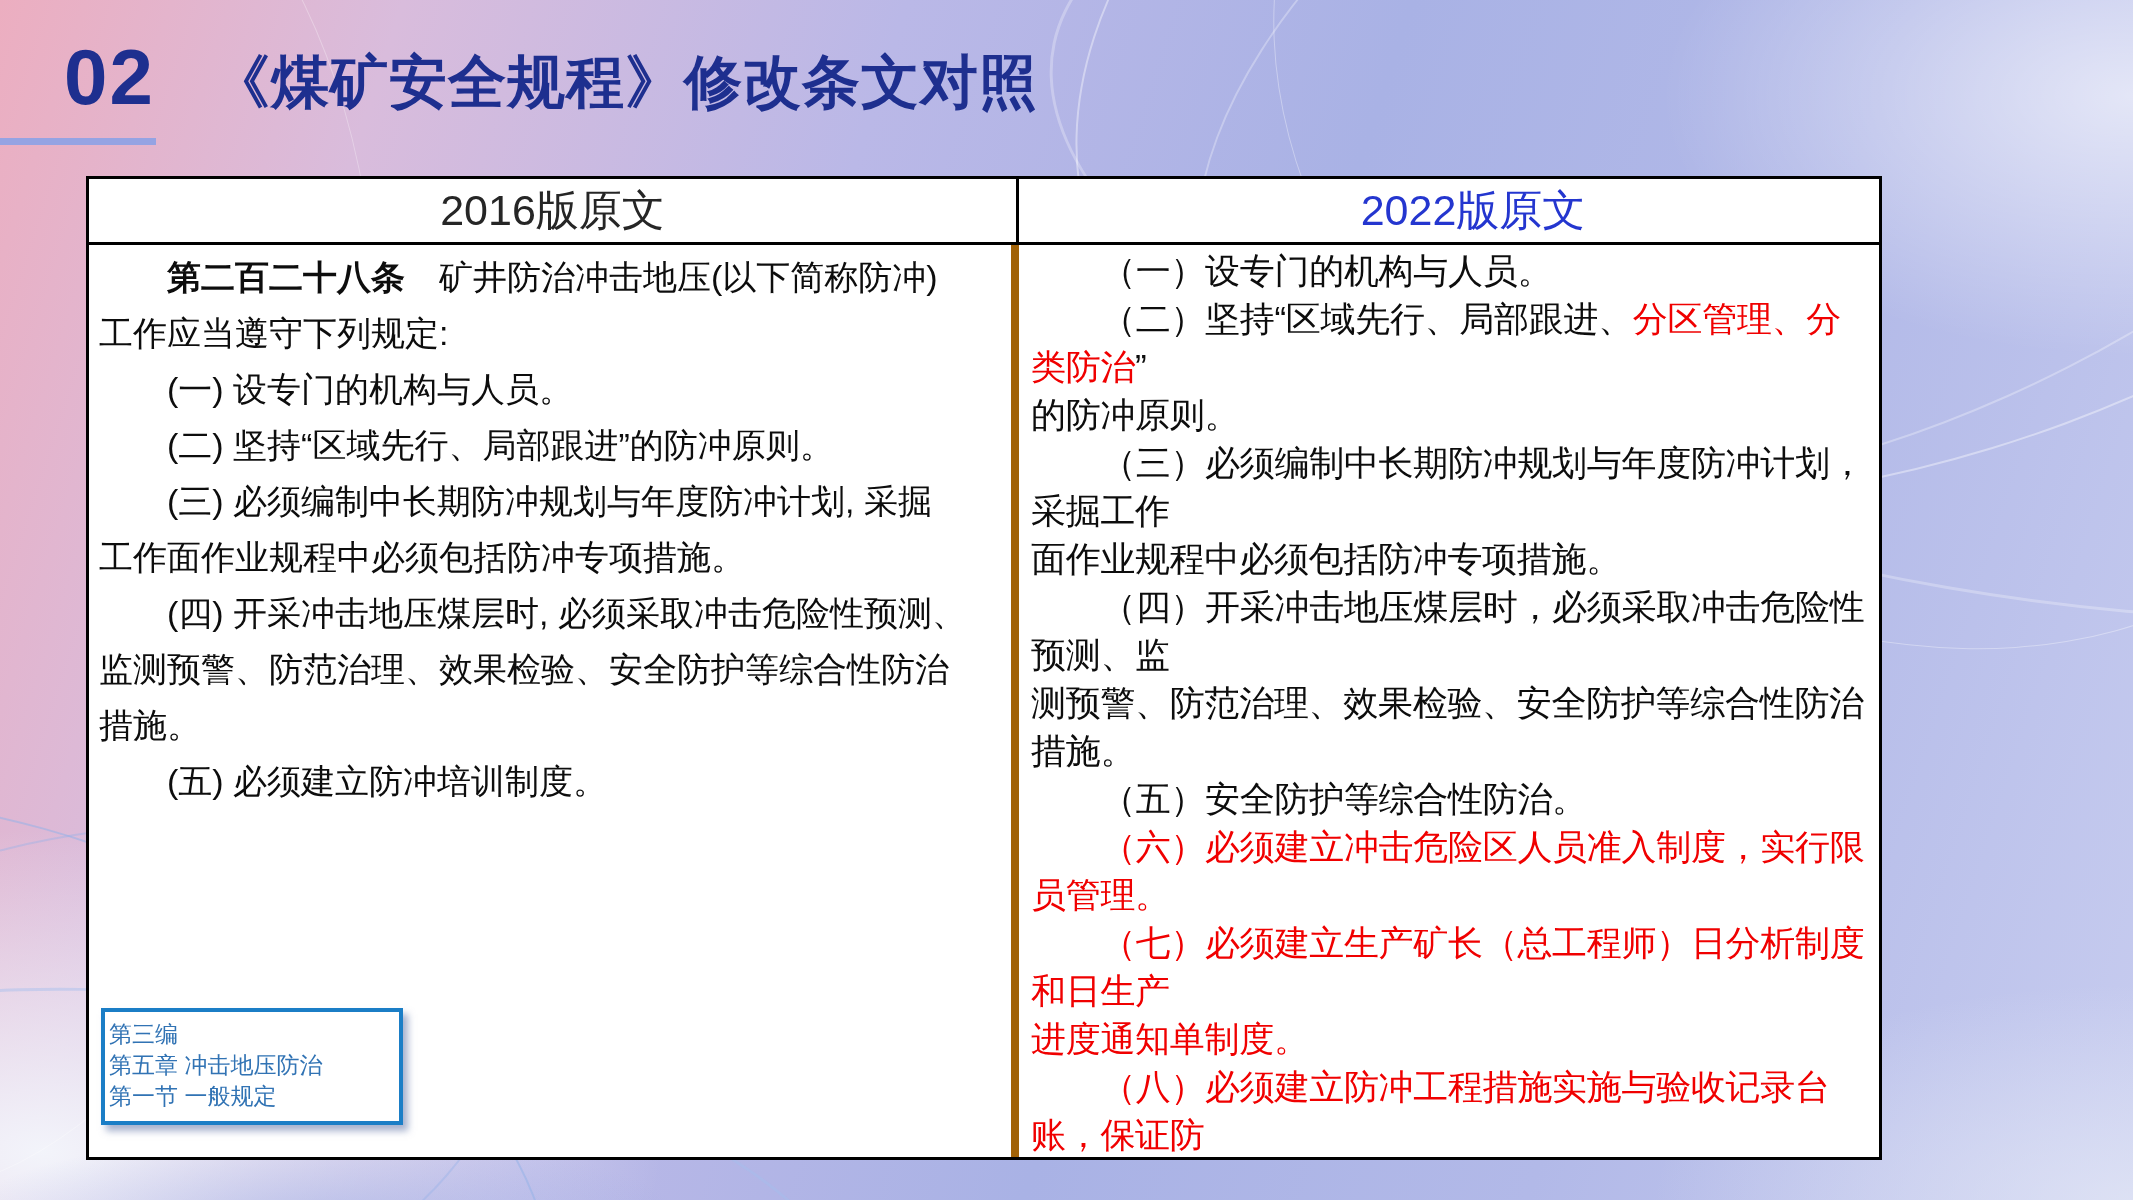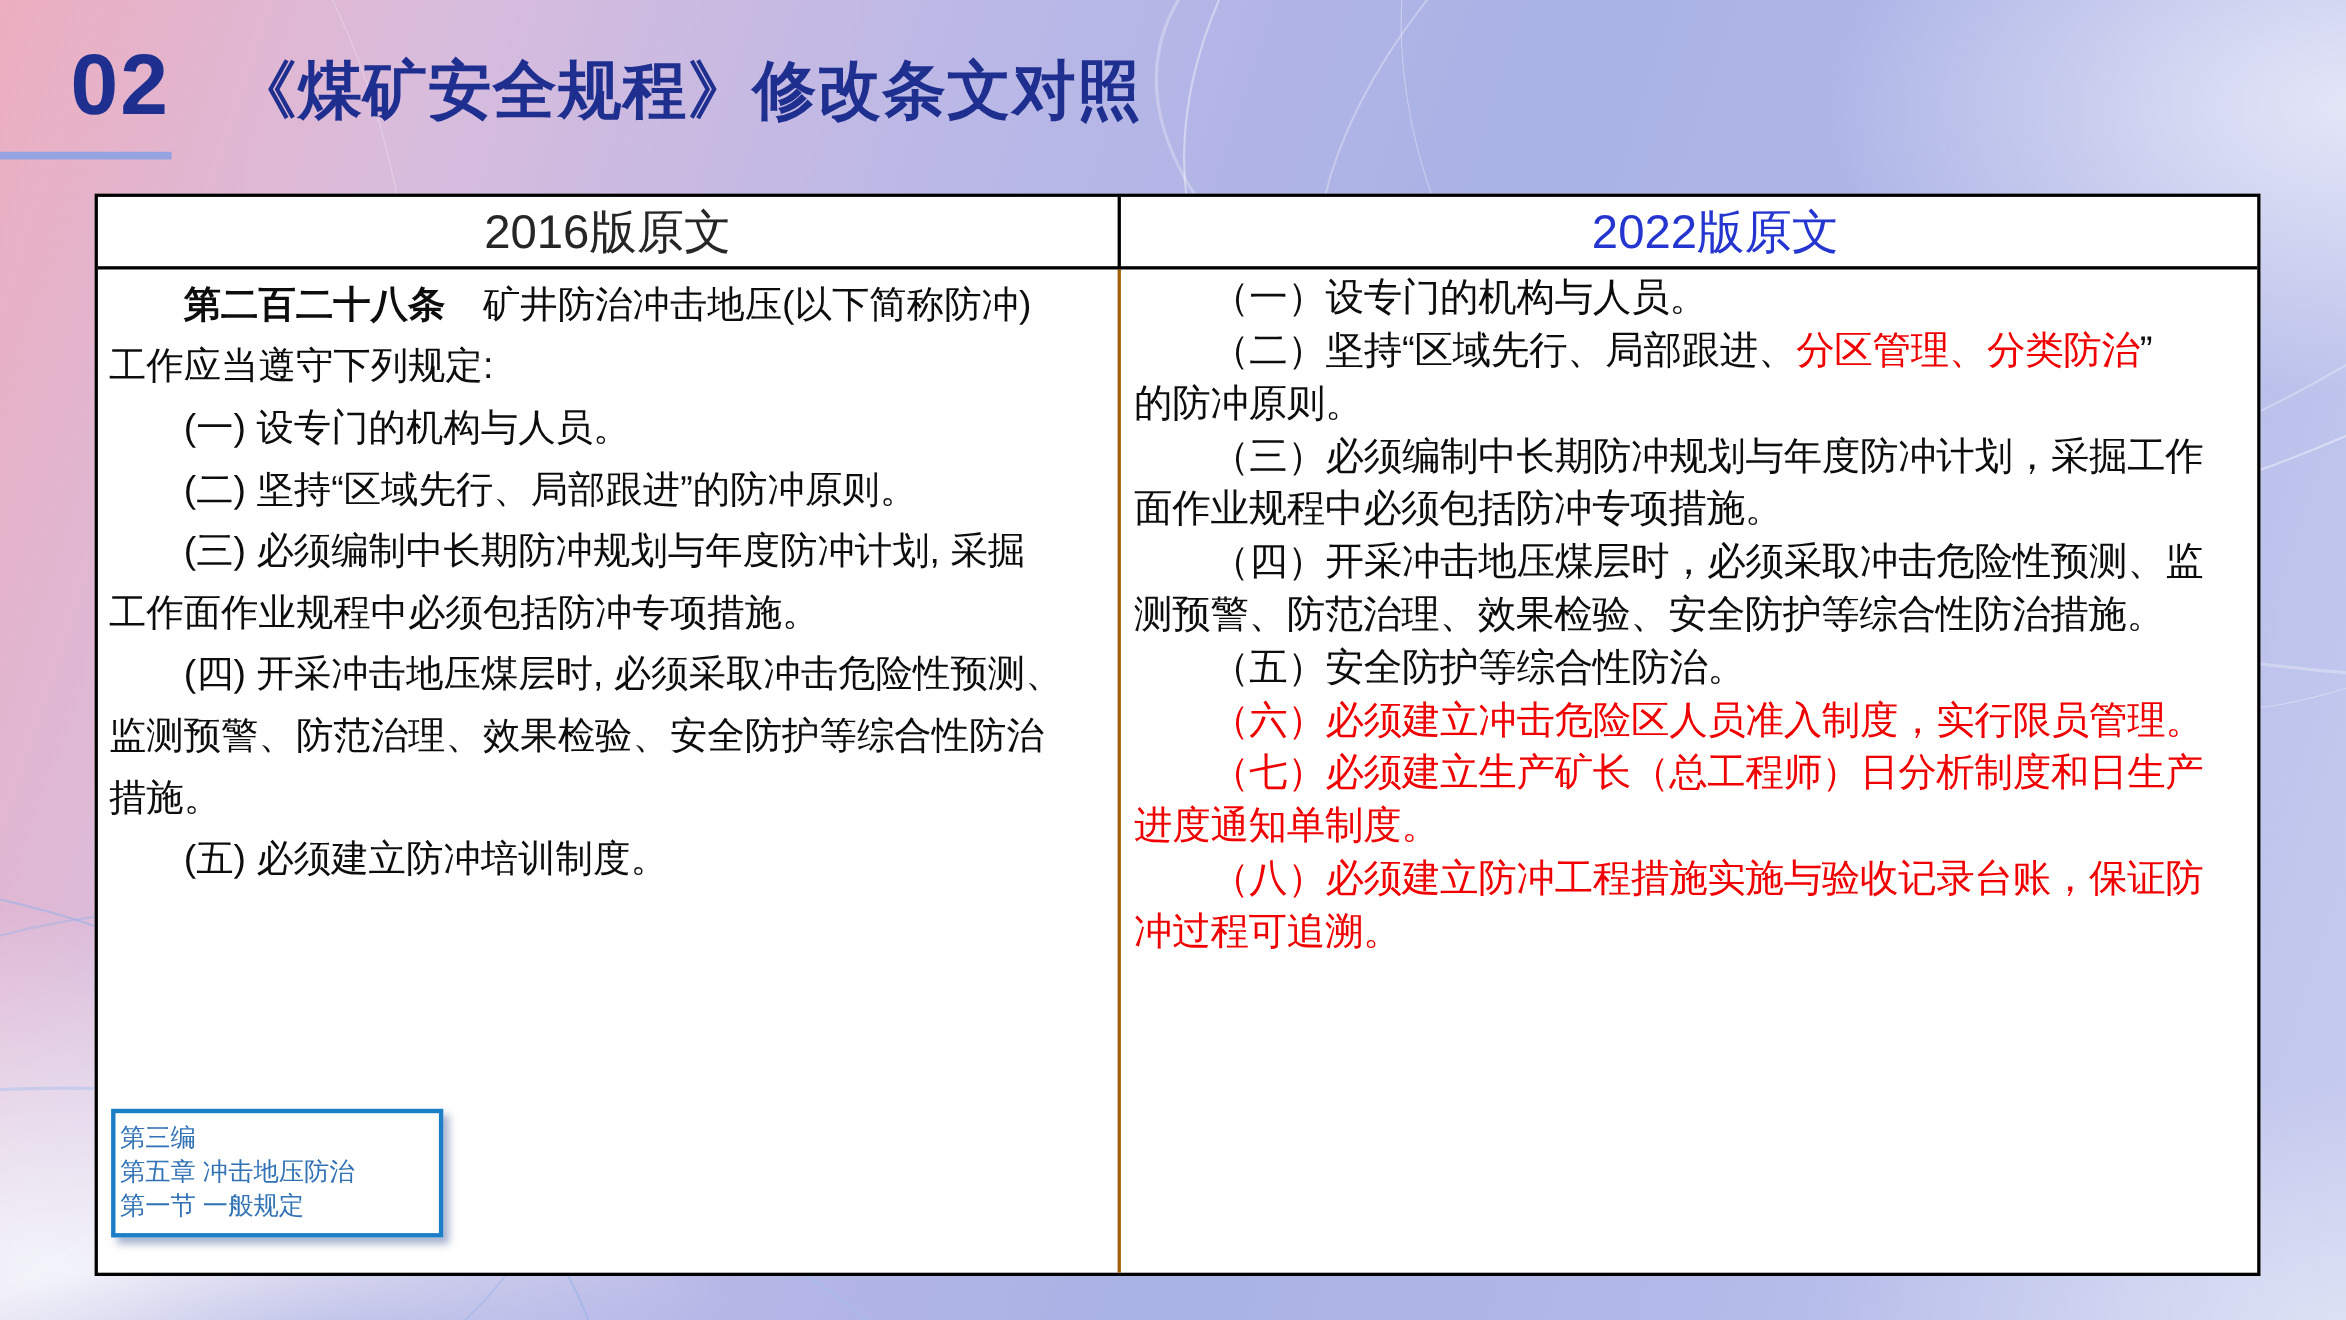--- a/index.html
+++ b/index.html
@@ -38,30 +38,30 @@
     font-size:78px; font-weight:bold; color:var(--navy); letter-spacing:2px;
   }
   .title-underline { position:absolute; left:0px; top:112px; width:156px; height:7px; background:var(--underline); }
   .page-title {
     position:absolute; left:212px; top:18px;
     font-size:58px; font-weight:bold; color:var(--navy); letter-spacing:1px;
   }
 
   
   .cmp-table {
-    position:absolute; left:86px; top:176px; width:1969px; height:984px;
+    position:absolute; left:86px; top:176px; width:1796px; height:984px;
     background:#ffffff; border:3px solid #000;
     display:grid; grid-template-columns: 930px 1fr; grid-template-rows: 66px 1fr;
   }
   .th { display:flex; align-items:center; justify-content:center;
         font-size:43px; border-bottom:3px solid #000; }
   .th-left  { border-right:3px solid #000; color:#262626; }
   .th-right { color:var(--blue2022);padding-left:48px; }
   .td { position:relative; overflow:hidden; color:#0d0d0d; }
-  .td-left  { border-right:3px solid #a16207; font-size:34px; line-height:56px; padding:4px 12px 0 10px; }
+  .td-left  { border-right:8px solid #a16207; font-size:34px; line-height:56px; padding:4px 12px 0 10px; }
   .td-right { font-size:35px; line-height:48px; padding:2px 10px 0 12px; letter-spacing:-0.3px; }
   .para { text-indent:2em; white-space:pre-wrap; }
   .para .bold { font-weight:bold; }
   .para .red  { color:var(--red); }
 
   
   .note-box {
     position:absolute; left:12px; bottom:32px; width:302px;
     background:#fff; border:4px solid var(--note-border);
     box-shadow:5px 6px 7px rgba(95,115,165,.55);

